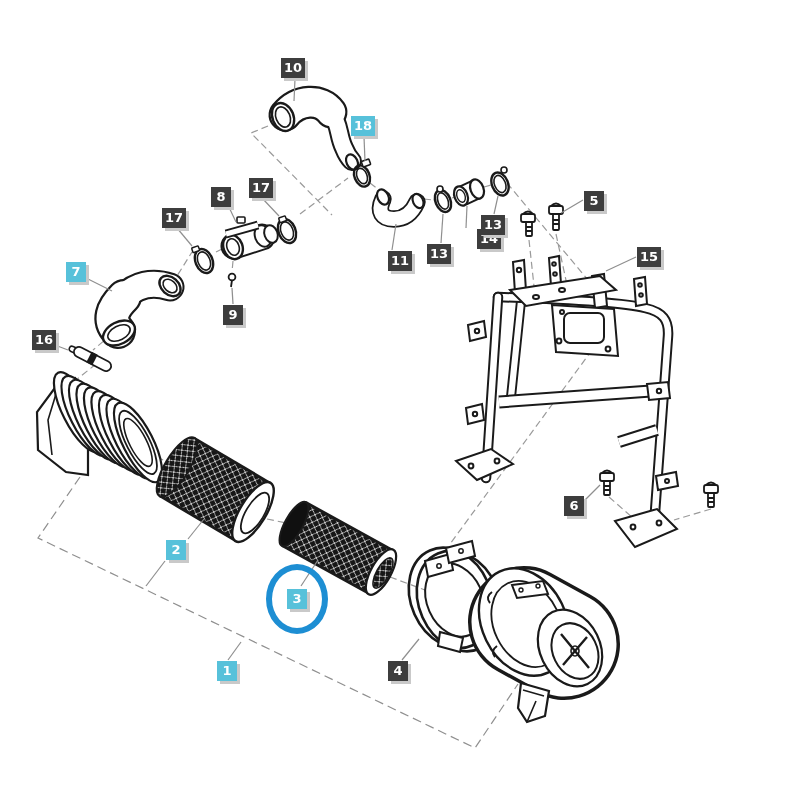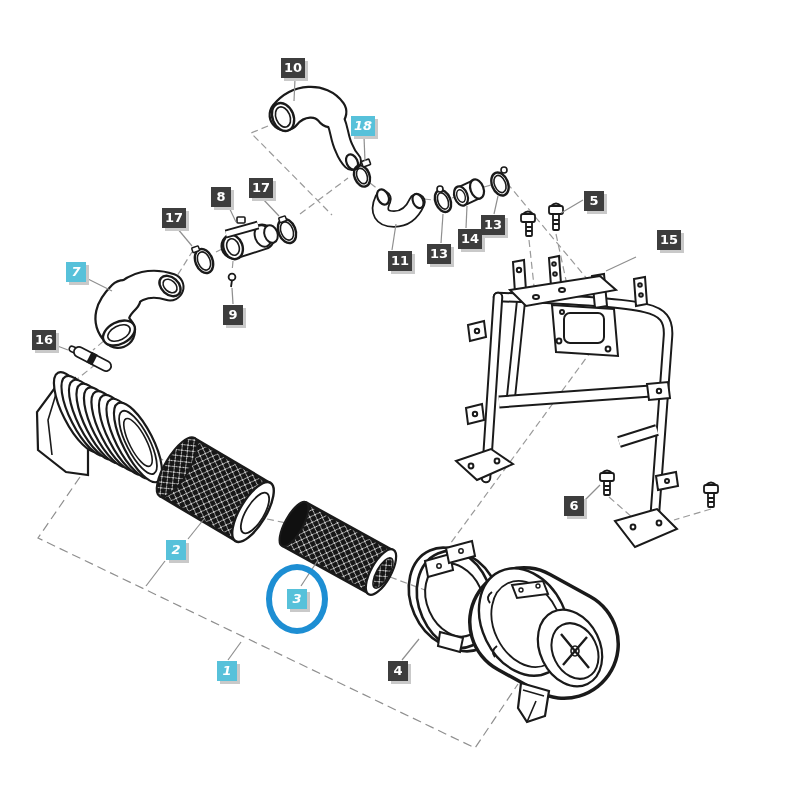--- a/index.html
+++ b/index.html
@@ -3,21 +3,21 @@
 <meta charset="utf-8">
 <style>
   html,body{margin:0;padding:0;background:#ffffff;}
   #stage{position:relative;width:800px;height:800px;background:#ffffff;overflow:hidden;
          font-family:"DejaVu Sans","Liberation Sans",sans-serif;}
   #art{position:absolute;left:0;top:0;}
   .tag{position:absolute;min-width:20px;height:20px;line-height:20px;padding:0 3px;
        box-sizing:border-box;text-align:center;font-size:13px;font-weight:bold;color:#fff;
        box-shadow:3px 3px 0 #c9c9c9;cursor:pointer;}
   .tag.dark{background:#3d3d3d;}
-  .tag.cyan{background:#57c1da;font-style:italic;}
+  .tag.cyan{background:#57c1da;}
   .ring{position:absolute;left:266px;top:564px;width:62px;height:70px;border:6px solid #1d8ed3;
         border-radius:50%;box-sizing:border-box;}
 </style>
 </head>
 <body>
 
 <div id="stage">
 
 <svg id="art" width="800" height="800" viewBox="0 0 800 800">
   <defs>
@@ -302,23 +302,23 @@
 <div class="tag dark" style="left:281px;top:58px;">10</div>
 <div class="tag cyan" style="left:351px;top:116px;">18</div>
 <div class="tag dark" style="left:249px;top:178px;">17</div>
 <div class="tag dark" style="left:211px;top:187px;">8</div>
 <div class="tag dark" style="left:162px;top:208px;">17</div>
 <div class="tag cyan" style="left:66px;top:262px;">7</div>
 <div class="tag dark" style="left:223px;top:305px;">9</div>
 <div class="tag dark" style="left:24px;top:330px;margin-left:8px;">16</div>
 <div class="tag dark" style="left:388px;top:251px;">11</div>
 <div class="tag dark" style="left:427px;top:244px;">13</div>
-<div class="tag dark" style="left:458px;top:229px;">14</div>
+<div class="tag dark" style="left:477px;top:229px;">14</div>
 <div class="tag dark" style="left:481px;top:215px;">13</div>
 <div class="tag dark" style="left:584px;top:191px;">5</div>
-<div class="tag dark" style="left:637px;top:230px;margin-left:20px;">15</div>
+<div class="tag dark" style="left:637px;top:247px;">15</div>
 <div class="tag dark" style="left:564px;top:496px;">6</div>
 <div class="tag cyan" style="left:166px;top:540px;">2</div>
 <div class="tag cyan" style="left:287px;top:589px;">3</div>
 <div class="tag dark" style="left:388px;top:661px;">4</div>
 <div class="tag cyan" style="left:217px;top:661px;">1</div>
 
 </div>
 
 </body></html>

